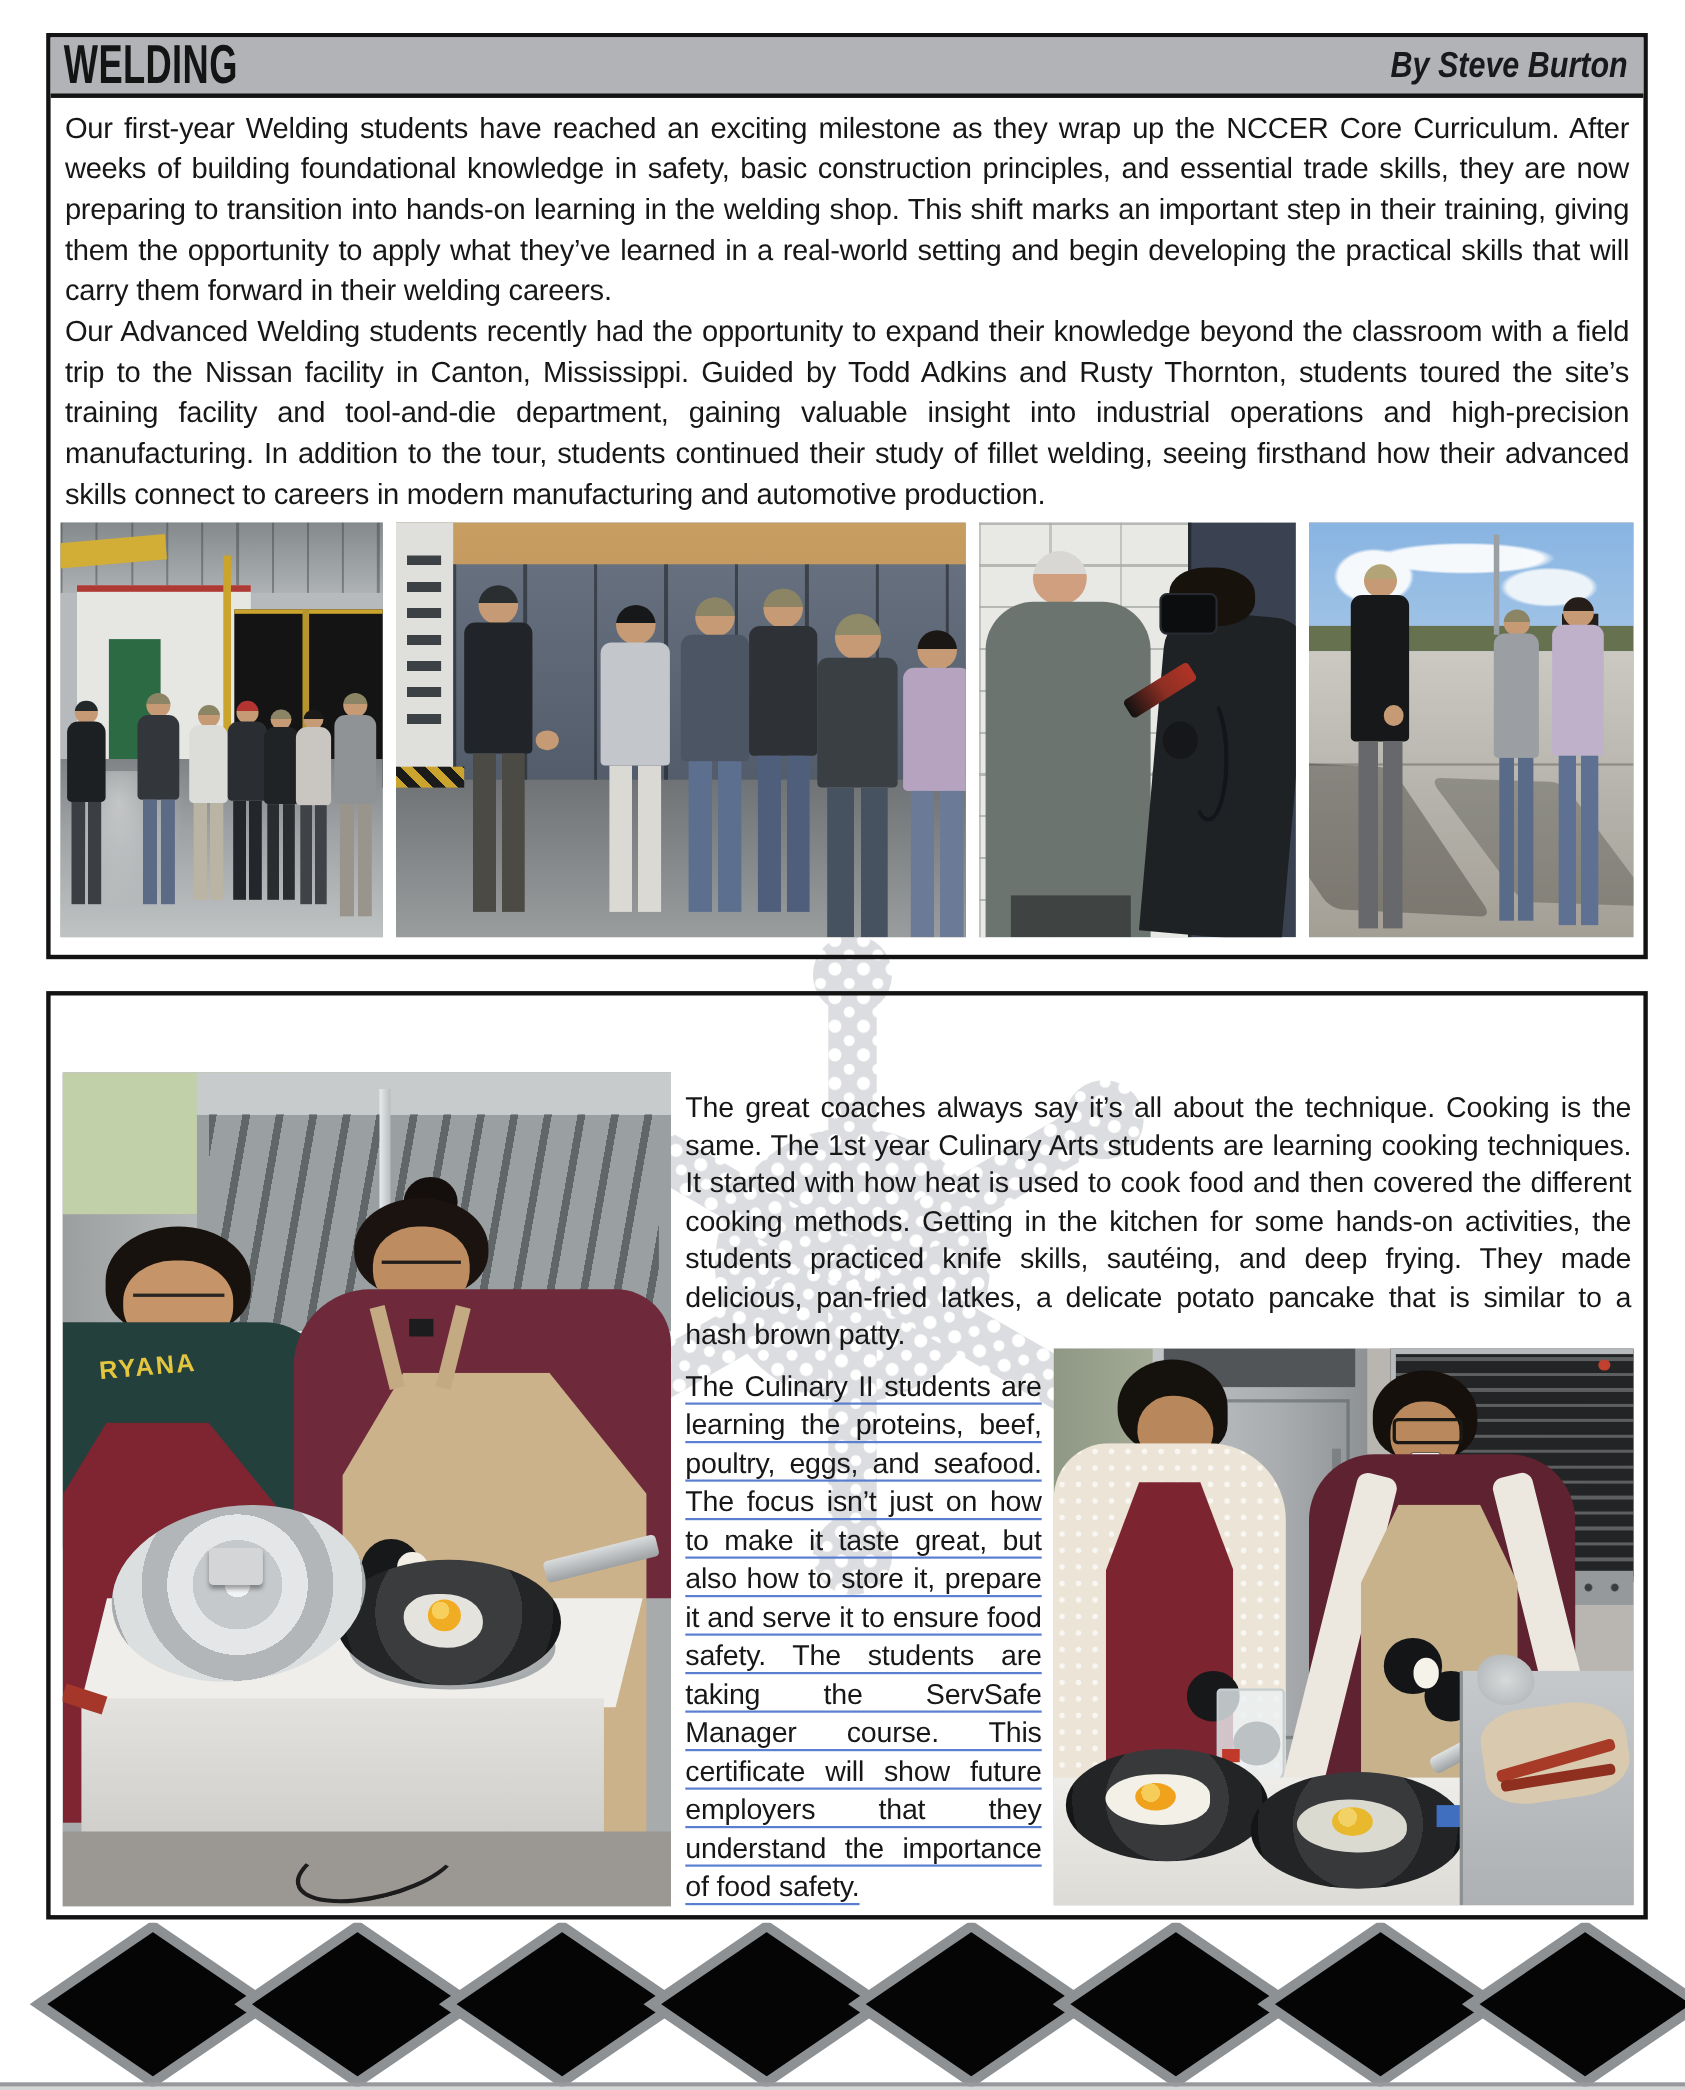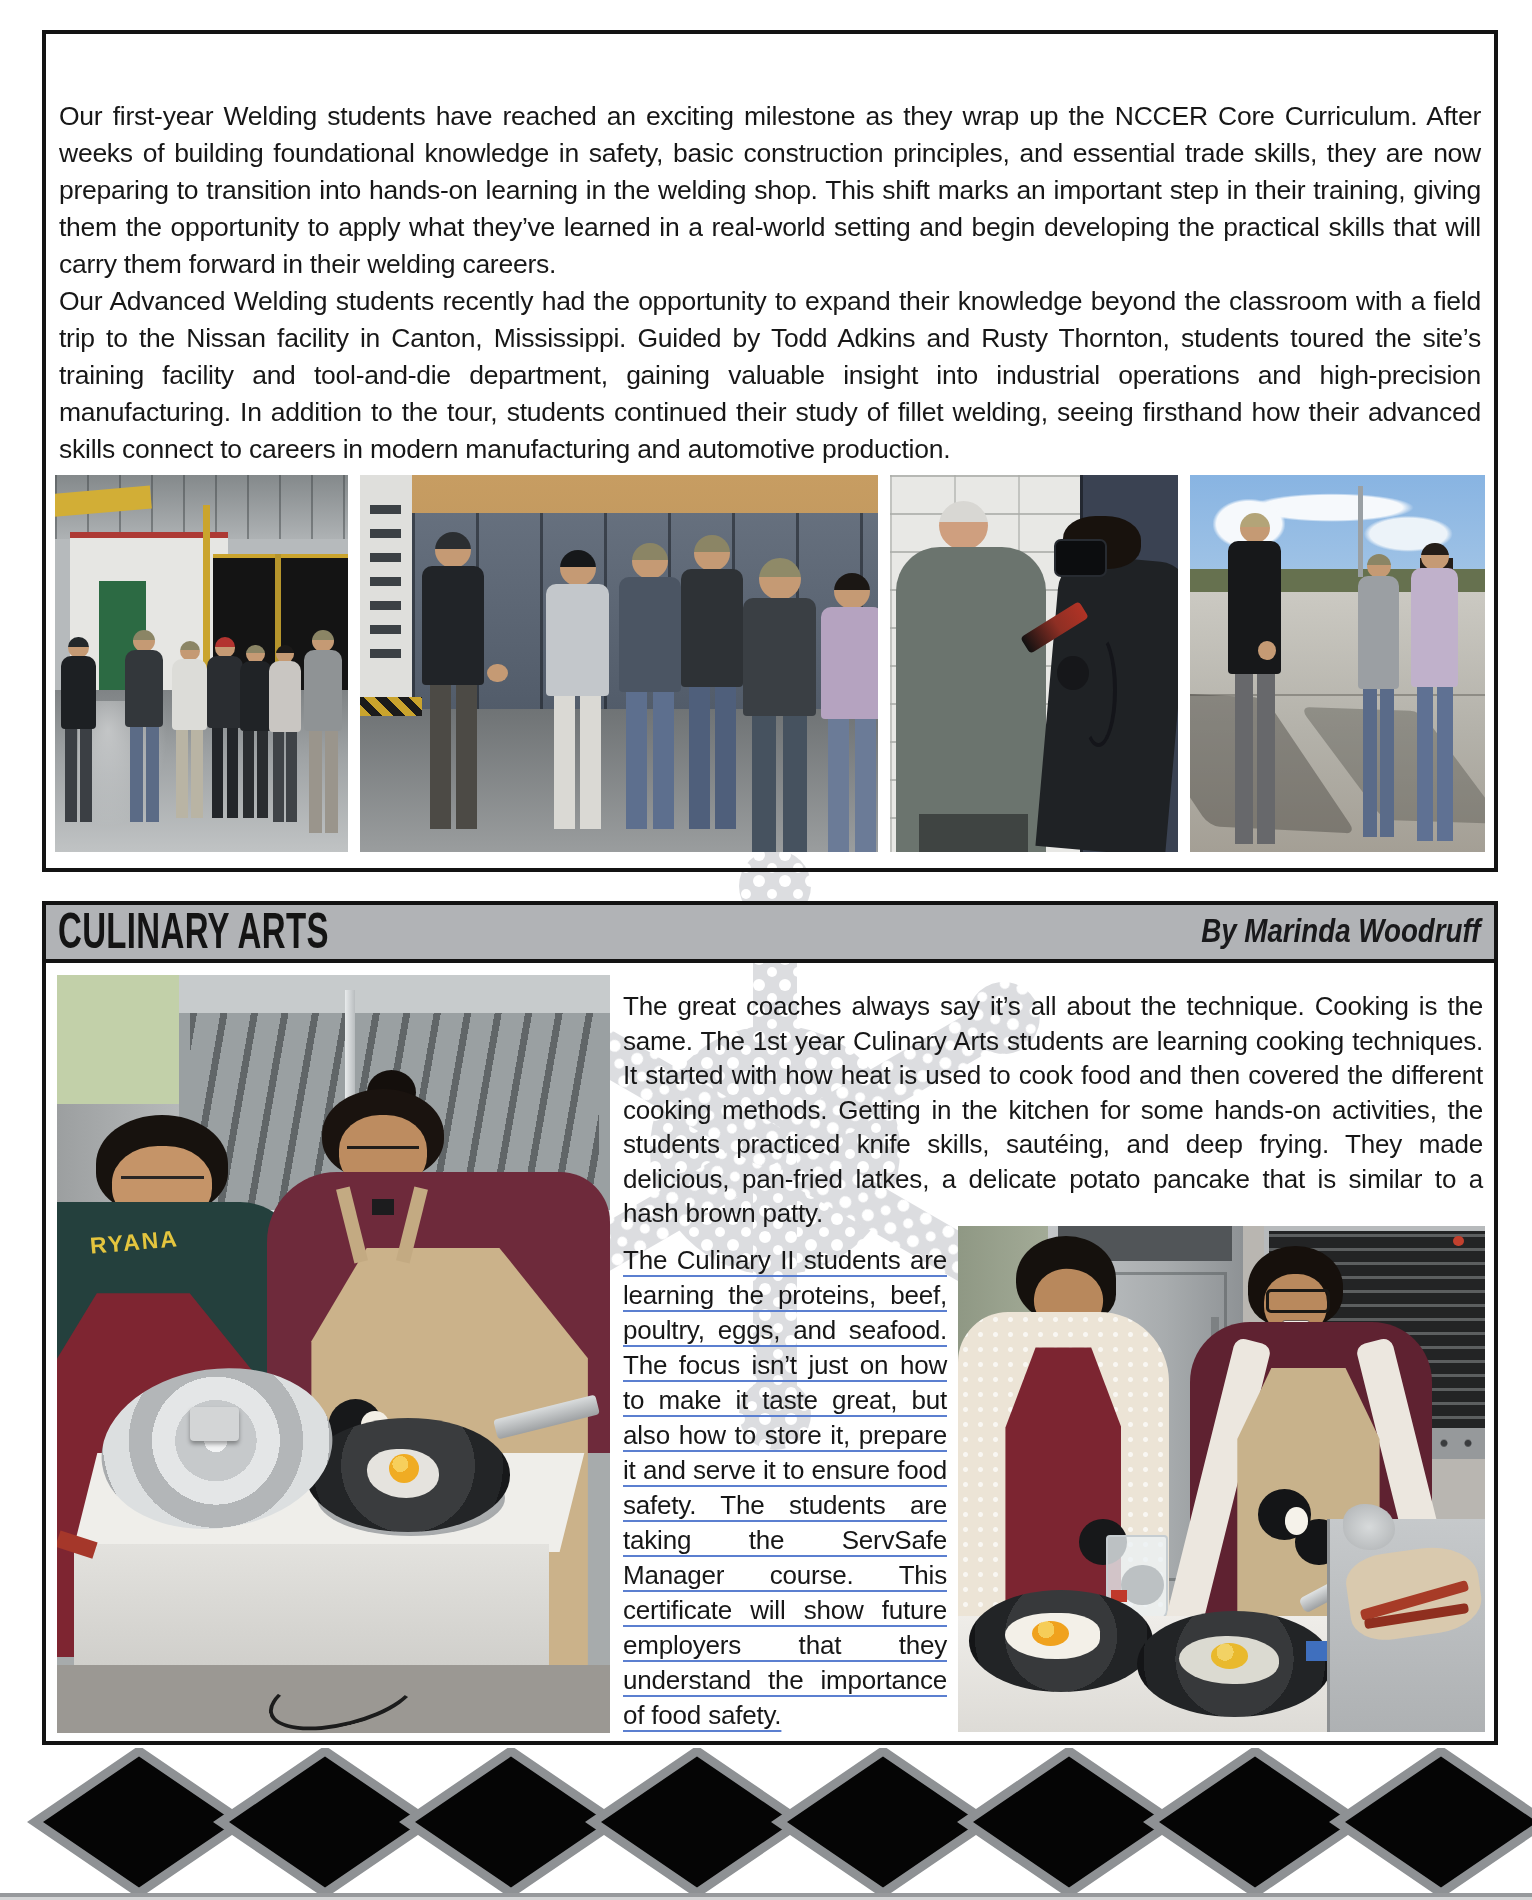--- a/index.html
+++ b/index.html
@@ -70,20 +70,24 @@
         <circle cx="335" cy="38" r="36"></circle>
       </g>
     <g transform="rotate(300 335 302)">
         <rect x="313" y="12" width="44" height="300" rx="22"></rect>
         <circle cx="335" cy="38" r="36"></circle>
       </g>
   </g>
 </svg>
 
 <section class="box" style="left:42px;top:30px;width:1448px;height:834px;">
+  <div class="bar" style="height:51px;">
+    <span class="bar-title">WELDING</span>
+    <span class="bar-byline">By Steve Burton</span>
+  </div>
 
   <div class="bodytext abs" style="left:13px;top:64px;width:1422px;">
     <p>Our first-year Welding students have reached an exciting milestone as they wrap up the NCCER Core Curriculum. After weeks of building foundational knowledge in safety, basic construction principles, and essential trade skills, they are now preparing to transition into hands-on learning in the welding shop. This shift marks an important step in their training, giving them the opportunity to apply what they’ve learned in a real-world setting and begin developing the practical skills that will carry them forward in their welding careers.</p>
     <p>Our Advanced Welding students recently had the opportunity to expand their knowledge beyond the classroom with a field trip to the Nissan facility in Canton, Mississippi. Guided by Todd Adkins and Rusty Thornton, students toured the site’s training facility and tool-and-die department, gaining valuable insight into industrial operations and high-precision manufacturing. In addition to the tour, students continued their study of fillet welding, seeing firsthand how their advanced skills connect to careers in modern manufacturing and automotive production.</p>
   </div>
 
   <div class="ph" style="left:9px;top:441px;width:293px;height:377px;" role="img" aria-label="Students and instructors standing on the shop floor of the Nissan industrial facility">
     <div style="inset:0;background:#b6babc;"></div>
     <div style="left:0;top:0;right:0;height:17%;background:repeating-linear-gradient(90deg,rgba(60,65,67,.45) 0 2px,transparent 2px 32px),linear-gradient(#84898b,#aeb2b4);"></div>
     <div style="left:-3%;top:4%;width:36%;height:6%;background:#d2ae36;transform:rotate(-5deg);"></div>
@@ -209,24 +213,20 @@
     <div style="left:78%;top:22%;width:11%;height:24%;background:#241d18;border-radius:0 0 40% 40%;"></div>
     <div class="psn" style="left:75%;top:18%;height:79%;width:16%;--cap:#241d18;--top:#c0b1cb;--leg:#5f7193;">
         <i class="hd"></i>
         <i class="bd"></i>
         <i class="lg"></i>
       </div>
   </div>
 </section>
 
 <section class="box" style="left:42px;top:901px;width:1448px;height:836px;">
-  <div class="bar" style="height:54px;">
-    <span class="bar-title">CULINARY ARTS</span>
-    <span class="bar-byline">By Marinda Woodruff</span>
-  </div>
 
   <div class="ph" style="left:11px;top:70px;width:553px;height:758px;" role="img" aria-label="Two Culinary Arts students frying an egg on a countertop burner in the kitchen">
     <div style="inset:0;background:#a7abac;"></div>
     <div style="left:0;top:0;width:38%;height:17%;background:#c2d0a9;"></div>
     <div style="left:22%;top:0;width:78%;height:36%;background:linear-gradient(180deg,#c7cbcc 0 14%,#9aa0a2 14% 86%,#dde1e2 86%);"></div>
     <div style="left:24%;top:5%;width:74%;height:26%;background:repeating-linear-gradient(100deg,rgba(40,44,46,.5) 0 7px,transparent 7px 30px);"></div>
     <div style="left:52%;top:2%;width:1.8%;height:32%;background:linear-gradient(90deg,#e8ebec,#b9bdbf);"></div>
     <div style="left:52%;top:31%;width:2.2%;height:2.5%;background:#b29a55;"></div>
     <div style="left:22%;top:36%;width:78%;height:22%;background:#8e9396;"></div>
     <div style="left:24%;top:40%;width:30%;height:10%;background:#35383a;"></div>

